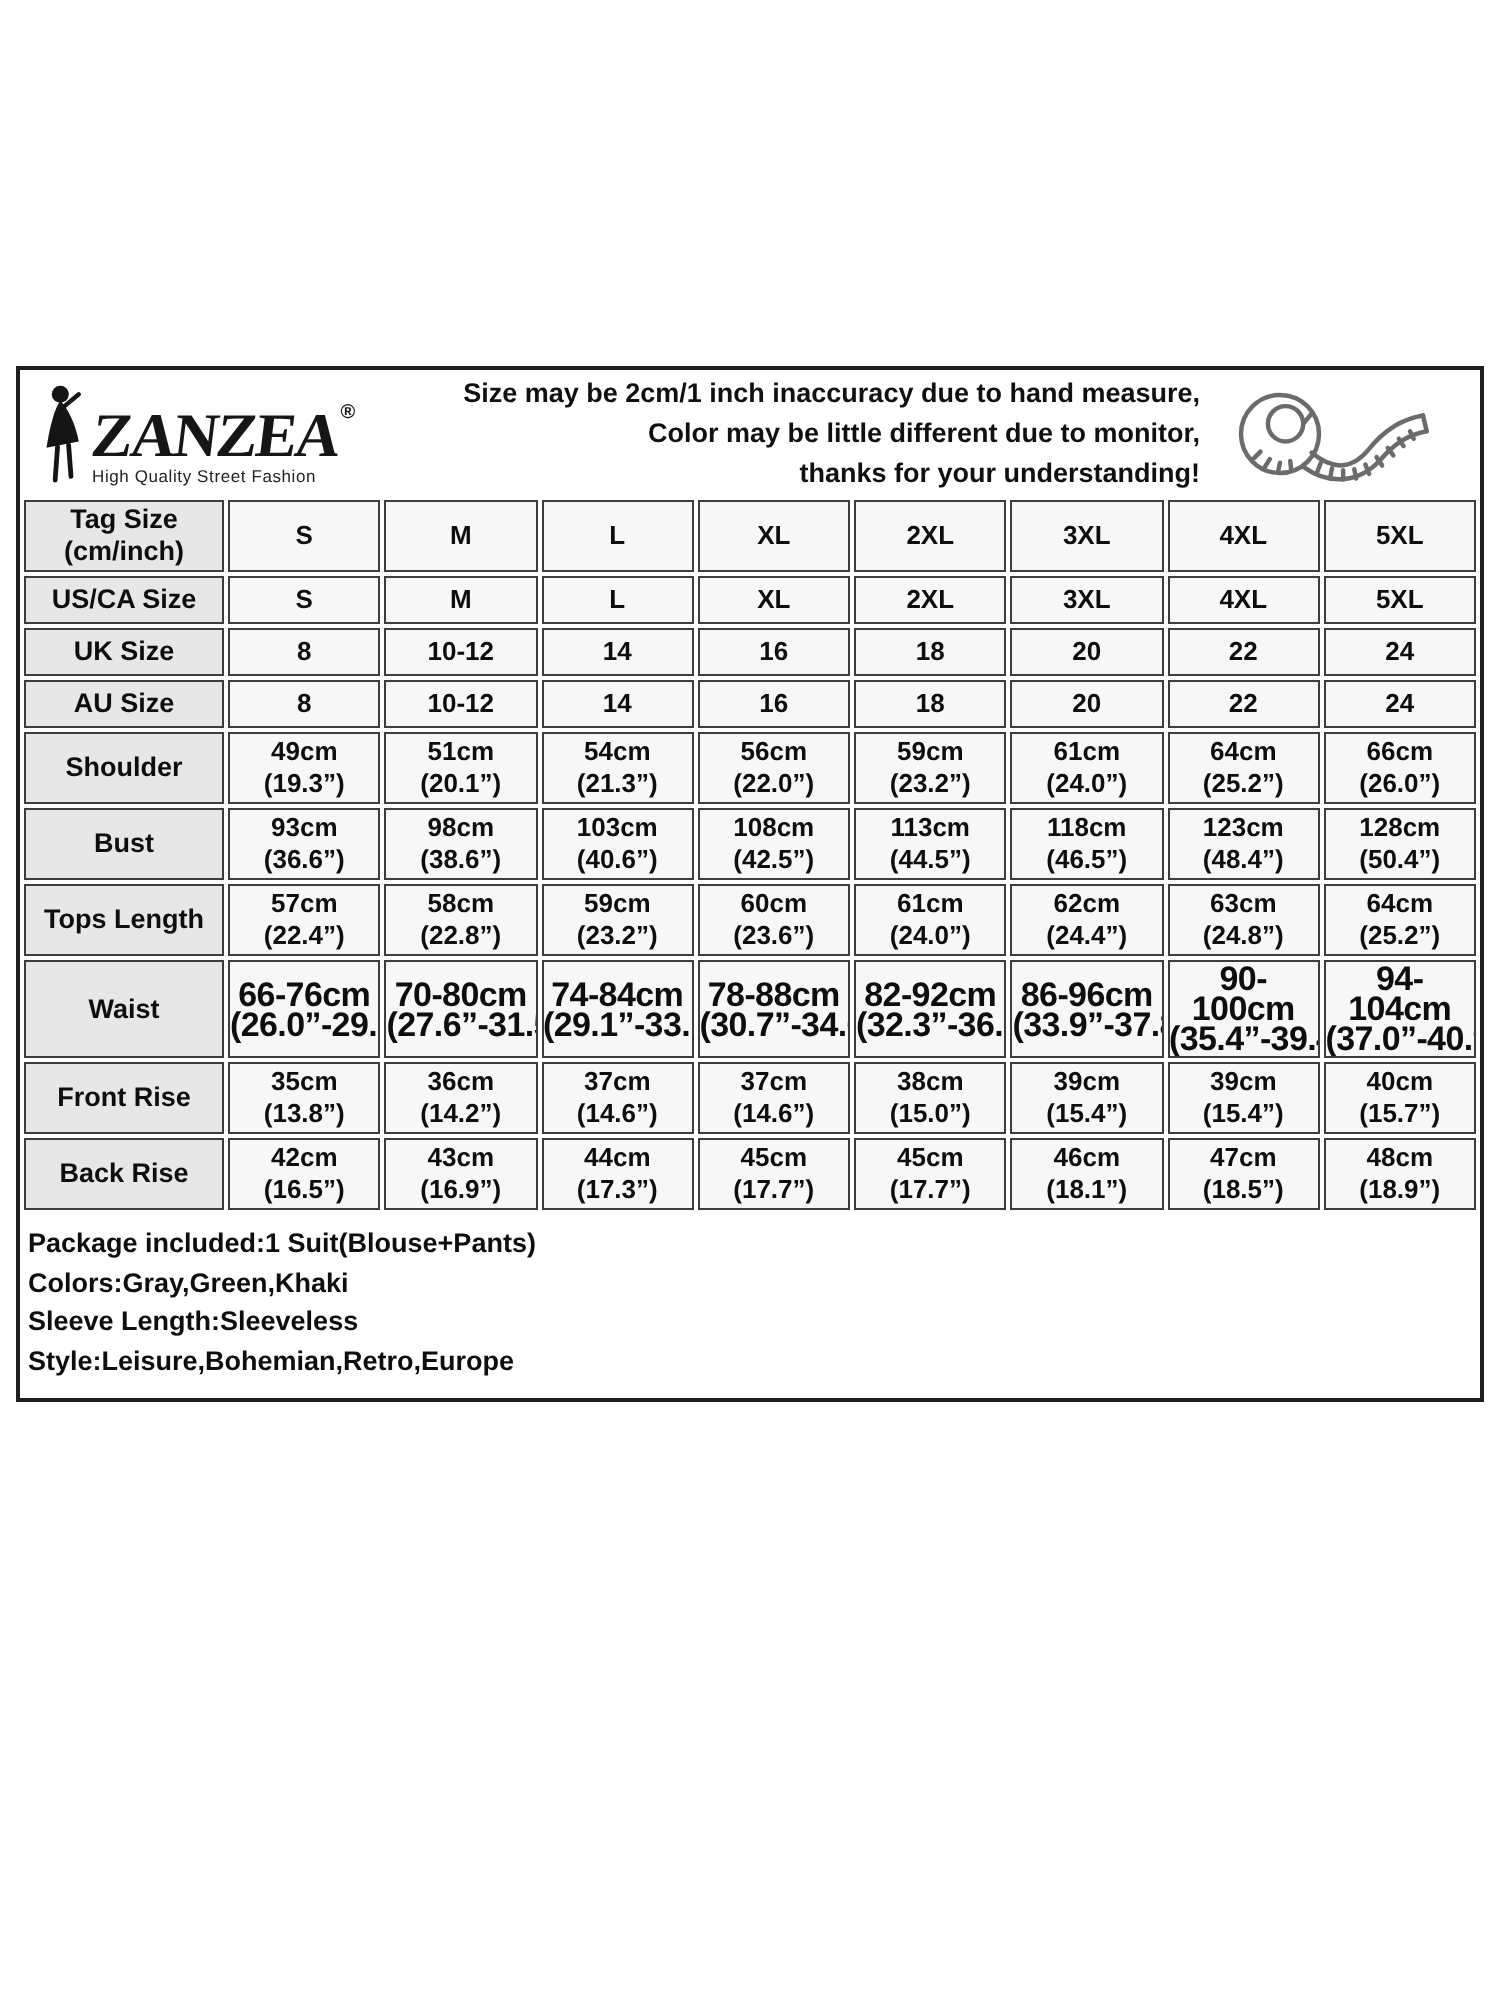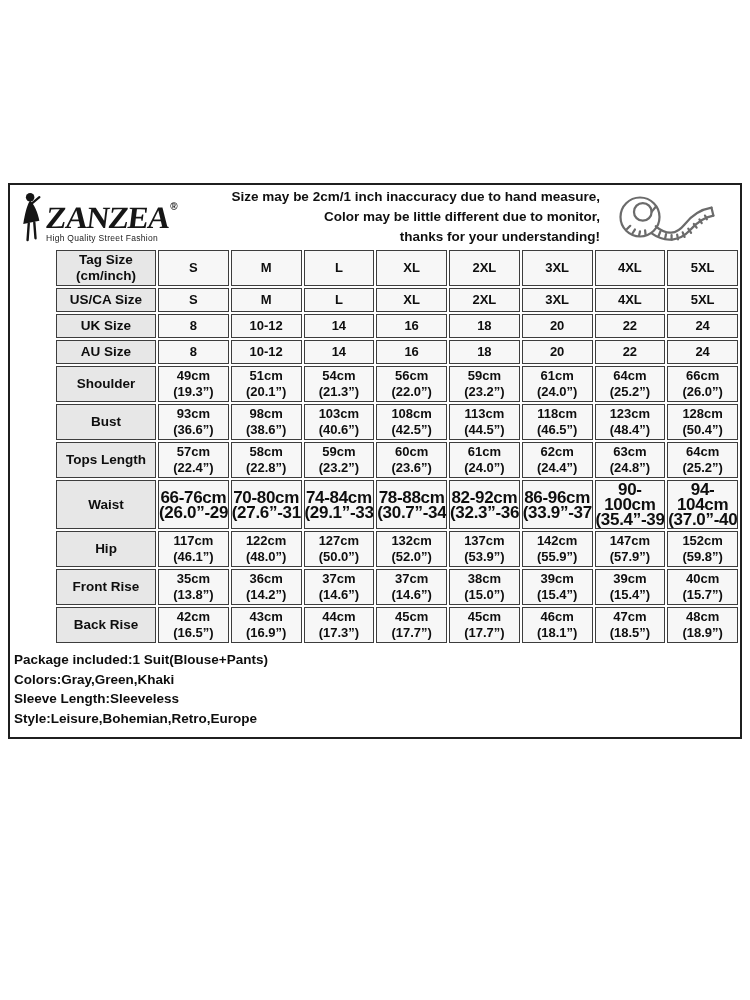--- a/index.html
+++ b/index.html
@@ -12,21 +12,21 @@
   .logo-figure{flex:0 0 auto;}
   .brand-wrap{display:flex;flex-direction:column;line-height:1;}
   .brand-line{display:flex;align-items:flex-start;}
   .brand{font-family:"Liberation Serif",serif;font-weight:bold;font-size:31px;letter-spacing:-1px;transform:skewX(-7deg);color:#161616;}
   .reg{font-size:10px;font-weight:bold;margin-left:1px;margin-top:0;color:#161616;}
   .tagline{font-size:8.5px;letter-spacing:.3px;color:#222;margin-top:1px;white-space:nowrap;}
   .notice{flex:1;text-align:right;font-weight:bold;font-size:13.5px;line-height:20px;color:#101010;}
   .tape-wrap{width:132px;display:flex;justify-content:center;align-items:center;}
 
   
-  table{width:100%;border-collapse:separate;border-spacing:2px;table-layout:fixed;padding-left:44px;}
+  table{width:100%;border-collapse:separate;border-spacing:2px;table-layout:fixed;}
   th,td{box-sizing:border-box;border:1.5px solid #3d3d3d;text-align:center;vertical-align:middle;
         font-weight:bold;font-size:13px;line-height:16px;white-space:pre-line;padding:1px 0;color:#0e0e0e;overflow:hidden;}
   th{background:#e7e7e7;font-size:13.5px;}
   td{background:#f7f7f7;}
   tbody tr{height:36px;}
   tbody tr:nth-child(1){height:34px;}
   tbody tr:nth-child(2),tbody tr:nth-child(3),tbody tr:nth-child(4){height:24px;}
   tbody tr:nth-child(8) td{font-size:17px;letter-spacing:-.3px;line-height:15px;}
 
   
@@ -217,39 +217,20 @@
           <td>82-92cm
 (32.3”-36.2”)</td>
           <td>86-96cm
 (33.9”-37.8”)</td>
           <td>90-100cm
 (35.4”-39.4”)</td>
           <td>94-104cm
 (37.0”-40.9”)</td>
         </tr>
         <tr>
-          <th>Hip</th>
-          <td>117cm
-(46.1”)</td>
-          <td>122cm
-(48.0”)</td>
-          <td>127cm
-(50.0”)</td>
-          <td>132cm
-(52.0”)</td>
-          <td>137cm
-(53.9”)</td>
-          <td>142cm
-(55.9”)</td>
-          <td>147cm
-(57.9”)</td>
-          <td>152cm
-(59.8”)</td>
-        </tr>
-        <tr>
           <th>Front Rise</th>
           <td>35cm
 (13.8”)</td>
           <td>36cm
 (14.2”)</td>
           <td>37cm
 (14.6”)</td>
           <td>37cm
 (14.6”)</td>
           <td>38cm

